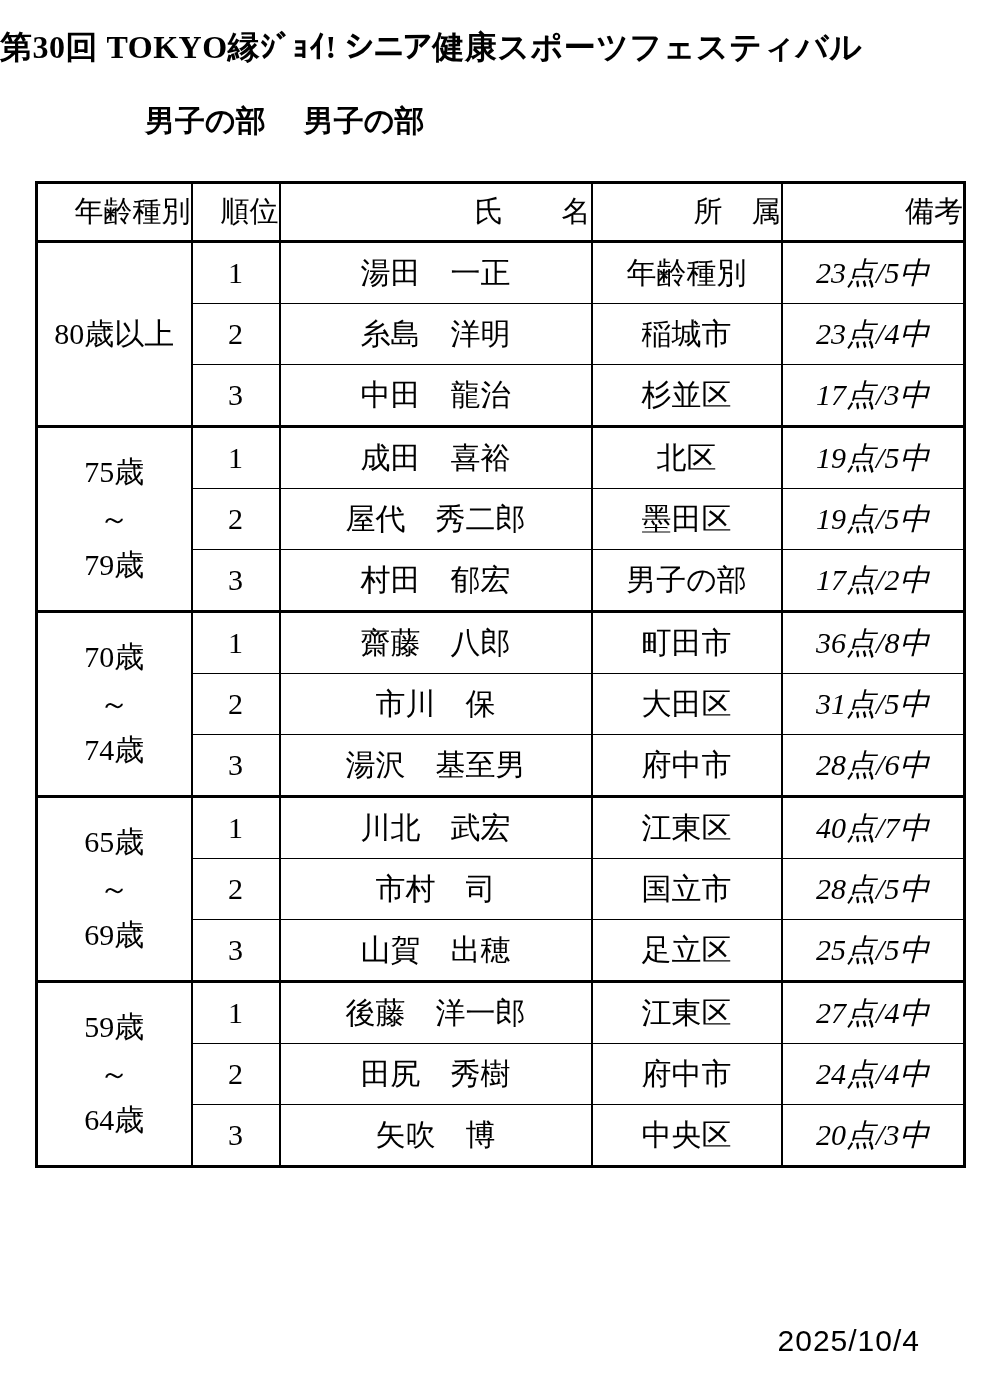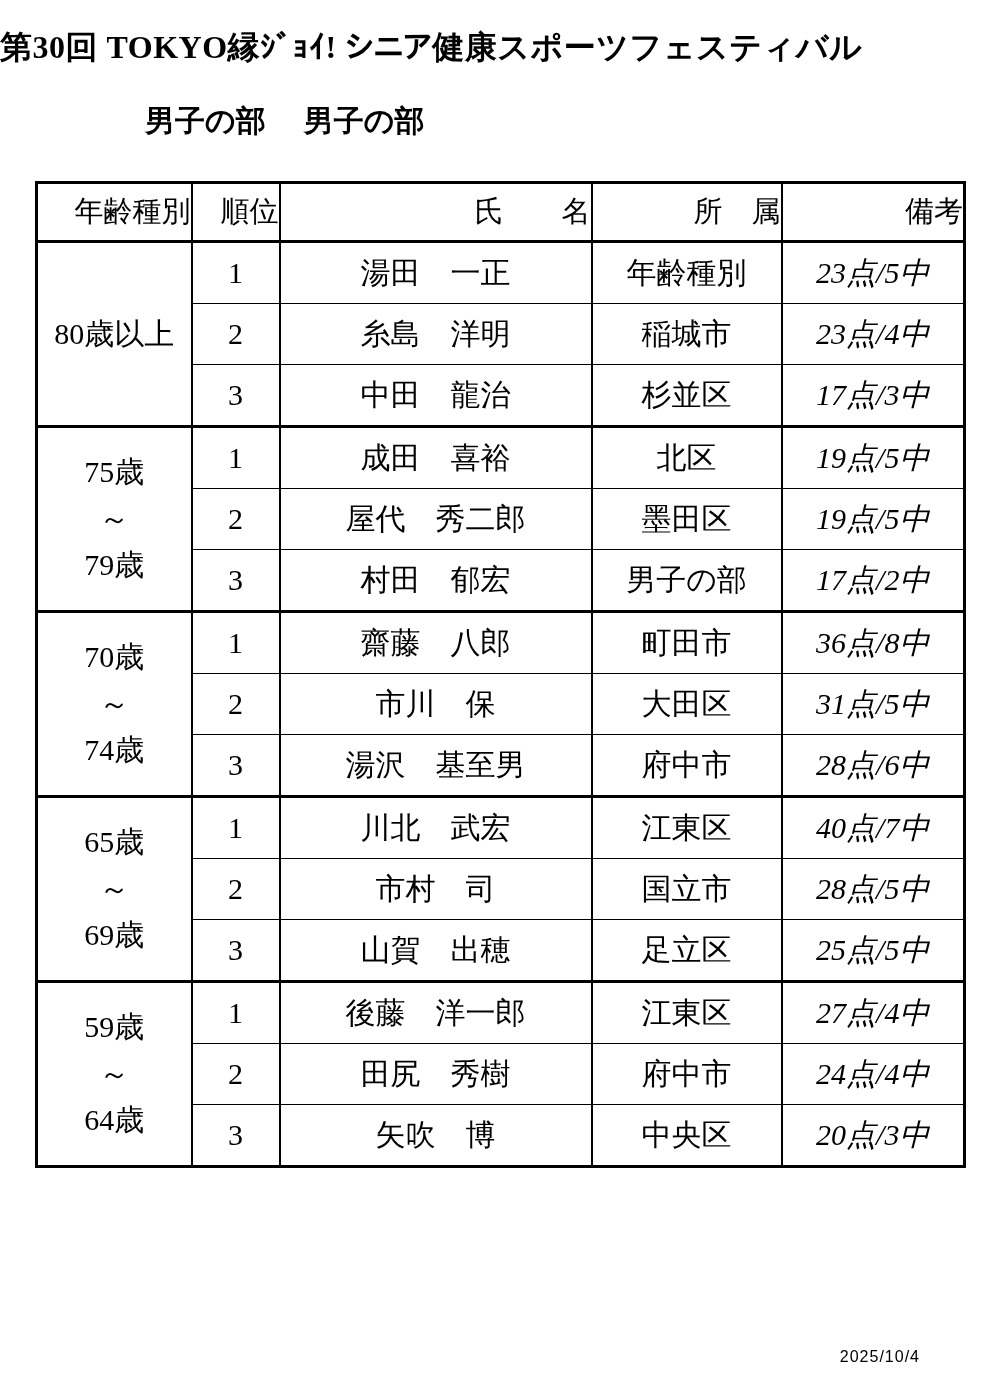--- a/index.html
+++ b/index.html
@@ -93,24 +93,23 @@
     font-size: 30px;
   }
   td.cell-note {
     font-size: 29px;
     font-style: italic;
   }
   .doc-date {
     position: absolute;
     top: 1324px;
     right: 80px;
-    font-size: 16px;
+    font-size: 30px;
     font-family: "Liberation Sans", "DejaVu Sans", sans-serif;
     letter-spacing: 1px;
-    margin-top: 24px;
   }
 </style>
 </head>
 <body>
 
 <div class="doc-title">第30回 TOKYO縁ｼﾞｮｲ! シニア健康スポーツフェスティバル</div>
 
 <div class="doc-subtitle">
   <span class="sub-left">男子の部</span><span>男子の部</span>
 </div>

